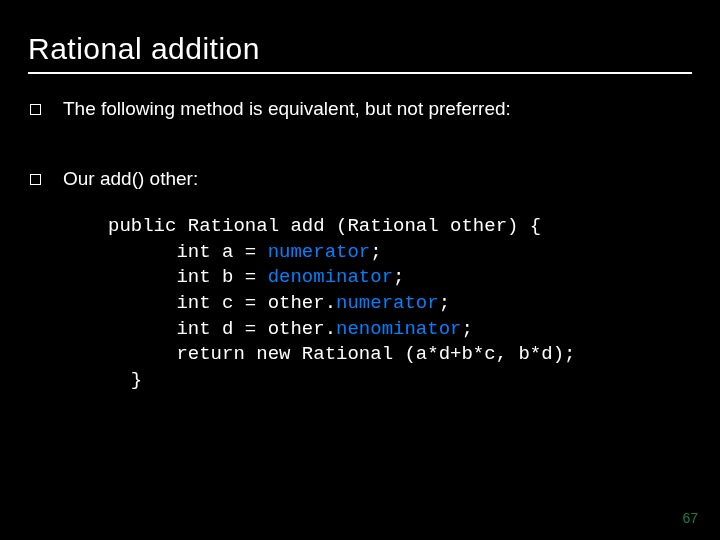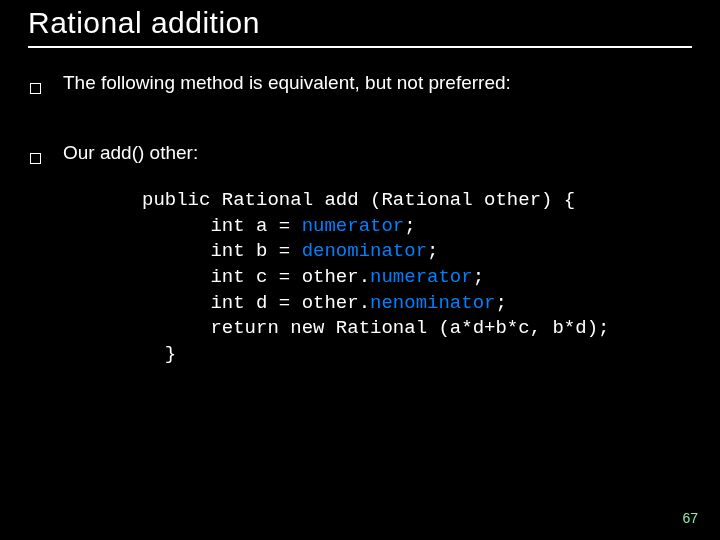--- a/index.html
+++ b/index.html
@@ -10,70 +10,70 @@
     background: #000;
     color: #fff;
     font-family: Verdana, Geneva, sans-serif;
     overflow: hidden;
   }
   .slide {
     width: 720px;
     height: 540px;
     position: relative;
     box-sizing: border-box;
-    padding: 6px 28px 0 28px;
+    padding: 32px 28px 0 28px;
   }
   .title {
     font-size: 30px;
     font-weight: 400;
     color: #fff;
     margin: 0 0 6px 0;
     letter-spacing: 0.5px;
   }
   .rule {
     border: none;
     border-top: 2px solid #fff;
     margin: 0 0 24px 0;
   }
   .bullets {
     margin: 0;
     padding: 0;
     list-style: none;
   }
   .bullets li {
     display: flex;
-    align-items: flex-end;
+    align-items: flex-start;
     margin-bottom: 48px;
     font-size: 19px;
   }
   .bullets li:nth-child(2) {
     margin-bottom: 24px;
   }
   .bullet-marker {
     width: 11px;
     height: 11px;
     border: 1px solid #fff;
     margin: 6px 22px 0 2px;
     flex: 0 0 auto;
     box-sizing: border-box;
   }
   .code-block {
     font-family: "Courier New", Courier, monospace;
     font-size: 19px;
     line-height: 1.35;
     white-space: pre;
-    margin-left: 114px;
+    margin-left: 80px;
   }
   .kw { color: #0080FF; }
   .page-num {
     position: absolute;
     bottom: 14px;
     right: 22px;
     font-size: 14px;
-    color: #86efac;
+    color: #15803d;
   }
 </style>
 </head>
 <body>
 
 <div class="slide">
 
   <h1 class="title">Rational addition</h1>
   <hr class="rule">
 

